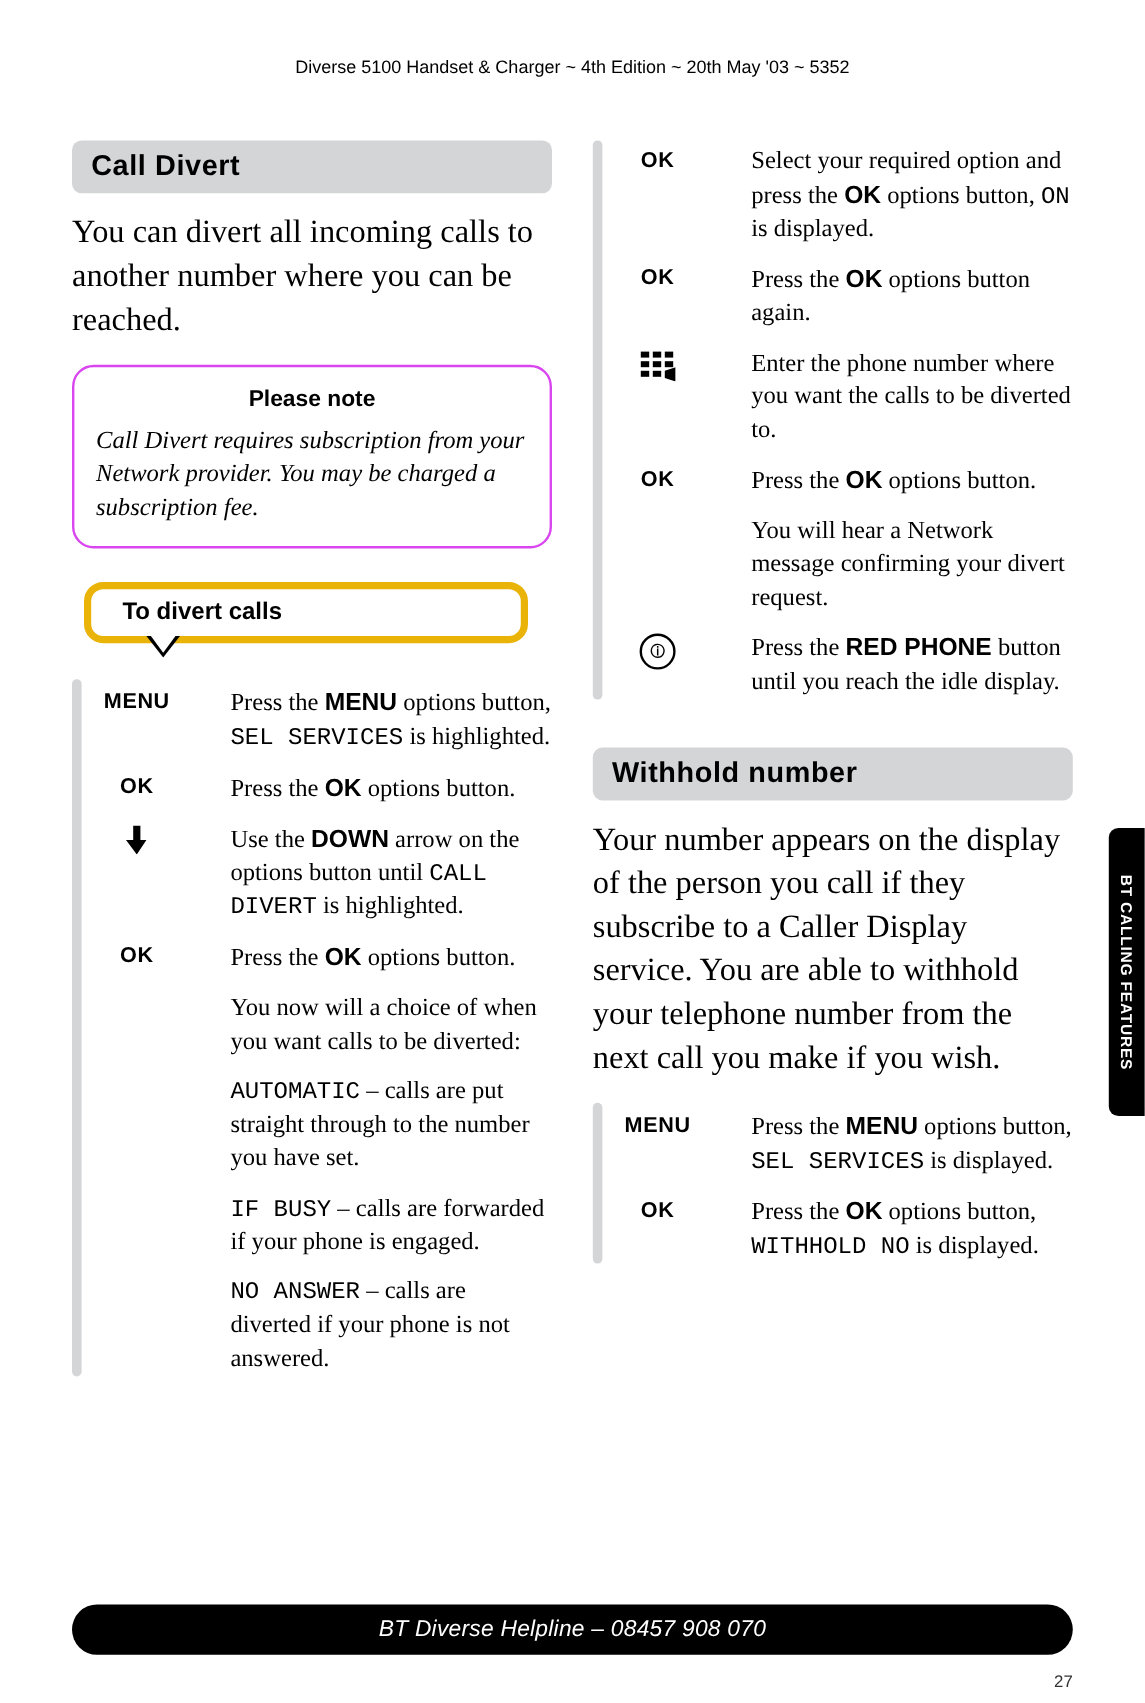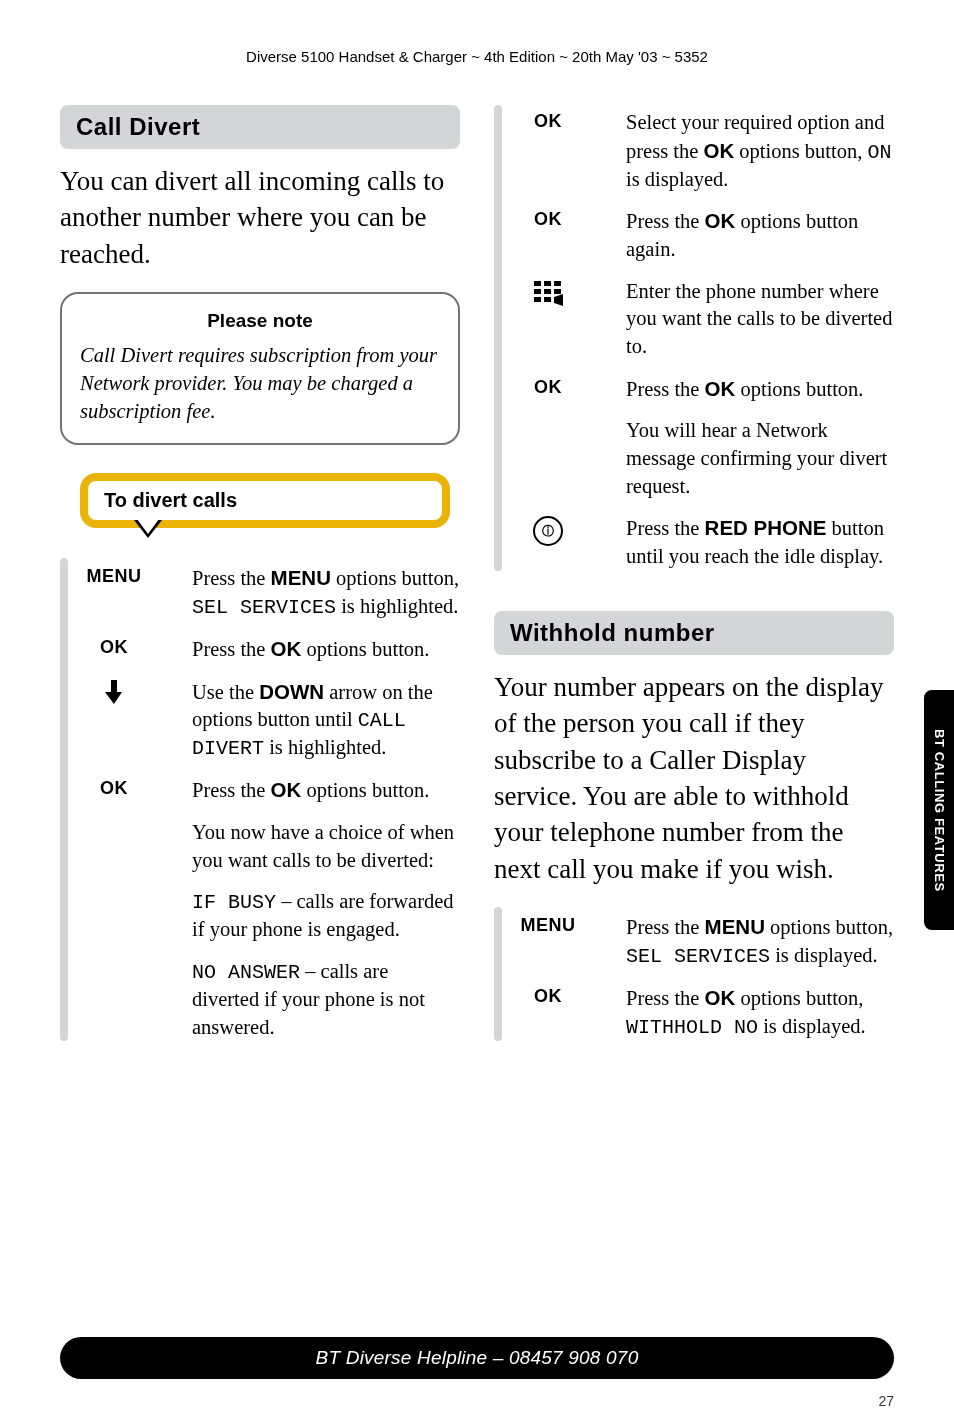--- a/index.html
+++ b/index.html
@@ -1,41 +1,41 @@
 <!DOCTYPE html>
 <html><head>
 <meta charset="utf-8">
 <style>
   * { box-sizing: border-box; margin: 0; padding: 0; }
   html, body { width: 954px; height: 1419px; background: #fff; font-family: Georgia, 'Times New Roman', serif; color: #000; }
   .page { position: relative; width: 954px; height: 1419px; padding: 48px 60px 0 60px; }
-  .header-line { font-family: Arial, Helvetica, sans-serif; font-size: 15px; text-align: center; margin-bottom: 40px; color: #000; }
+  .header-line { font-family: Arial, Helvetica, sans-serif; font-size: 15px; text-align: center; margin-bottom: 52px; color: #000; }
   .columns { display: flex; gap: 34px; }
   .col { width: 400px; }
   .sect-head {
     background: #d4d5d7; border-radius: 8px 8px 8px 8px;
     padding: 8px 16px; font-family: Arial, Helvetica, sans-serif;
     font-weight: 700; font-size: 24px; margin-bottom: 14px; letter-spacing: .5px;
   }
   .body-text { font-size: 27px; line-height: 1.35; font-family: Georgia, 'Times New Roman', serif; }
   .para { margin-bottom: 20px; }
   .note-box {
-    border: 2px solid #737373; border-radius: 18px; padding: 16px 18px 18px;
+    border: 2px solid #d946ef; border-radius: 18px; padding: 16px 18px 18px;
     margin: 18px 0 28px;
   }
   .note-title {
     text-align: center; font-family: Arial, Helvetica, sans-serif; font-weight: 700;
     font-size: 19px; margin-bottom: 10px;
   }
   .note-text { font-style: italic; font-size: 20.5px; line-height: 1.35; font-family: Georgia, 'Times New Roman', serif; }
   .proc-title-box {
-    border: 8px solid #eab308; border-radius: 16px; padding: 8px 16px;
+    border: 6px solid #eab308; border-radius: 16px; padding: 8px 26px;
     font-family: Arial, Helvetica, sans-serif; font-weight: 700; font-size: 20px;
     display: inline-block; width: 370px; position: relative; background: #fff;
-    margin-left: 20px;
+    margin-left: 10px;
   }
   .proc-tail {
     position: absolute; left: 46px; bottom: -18px; width: 0; height: 0;
     border-left: 14px solid transparent; border-right: 14px solid transparent;
     border-top: 18px solid #000;
   }
   .proc-tail-inner {
     position: absolute; left: 49px; bottom: -14px; width: 0; height: 0;
     border-left: 11px solid transparent; border-right: 11px solid transparent;
     border-top: 15px solid #fff;
@@ -146,21 +146,22 @@
             <span>Use the </span><span class="bold">DOWN</span><span> arrow on the options button until </span><span class="lcd">CALL DIVERT</span><span> is highlighted.</span>
           </div>
         </div>
 
         <div class="step">
           <div class="step-left">
               <span class="key">OK</span>
             </div>
           <div class="step-body">
             <span>Press the </span><span class="bold">OK</span><span> options button.</span>
-            <div class="sub">You now have a choice of when you want calls to be diverted:</div>
+            <div class="sub">You now will a choice of when you want calls to be diverted:</div>
+            <div class="sub"><span class="lcd">AUTOMATIC</span><span> – calls are put straight through to the number you have set.</span></div>
             <div class="sub"><span class="lcd">IF BUSY</span><span> – calls are forwarded if your phone is engaged.</span></div>
             <div class="sub"><span class="lcd">NO ANSWER</span><span> – calls are diverted if your phone is not answered.</span></div>
           </div>
         </div>
 
       </div>
     </div>
 
     <div class="col">
       <div class="steps" style="padding-top:4px;">

